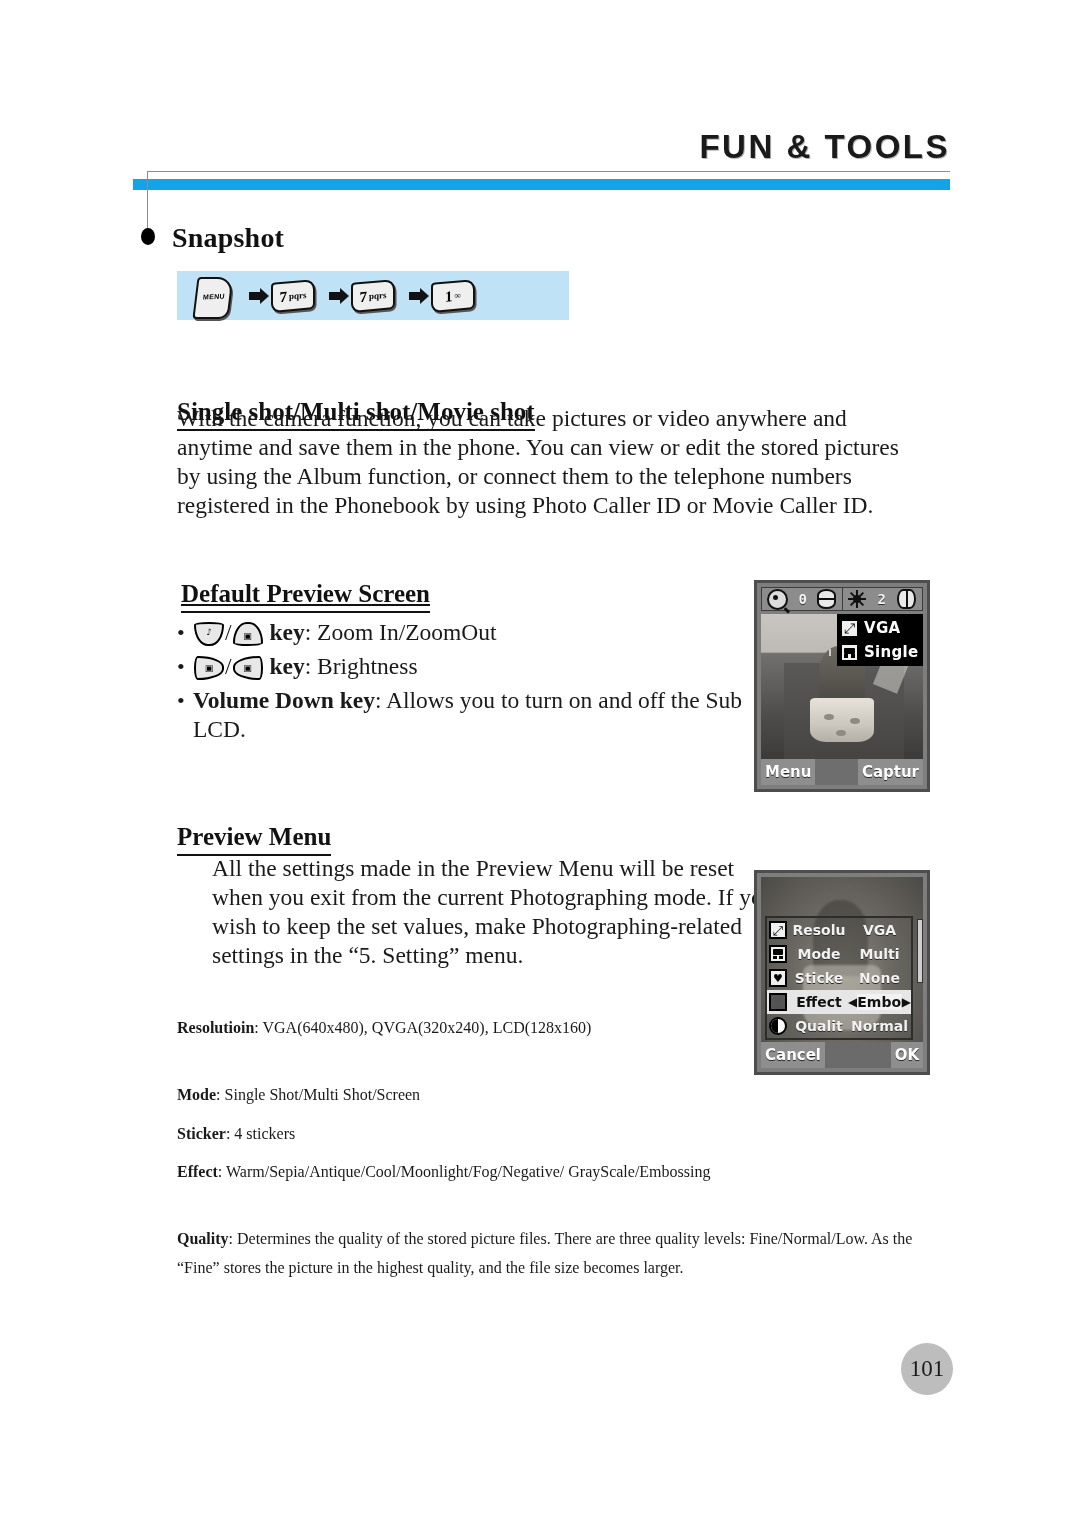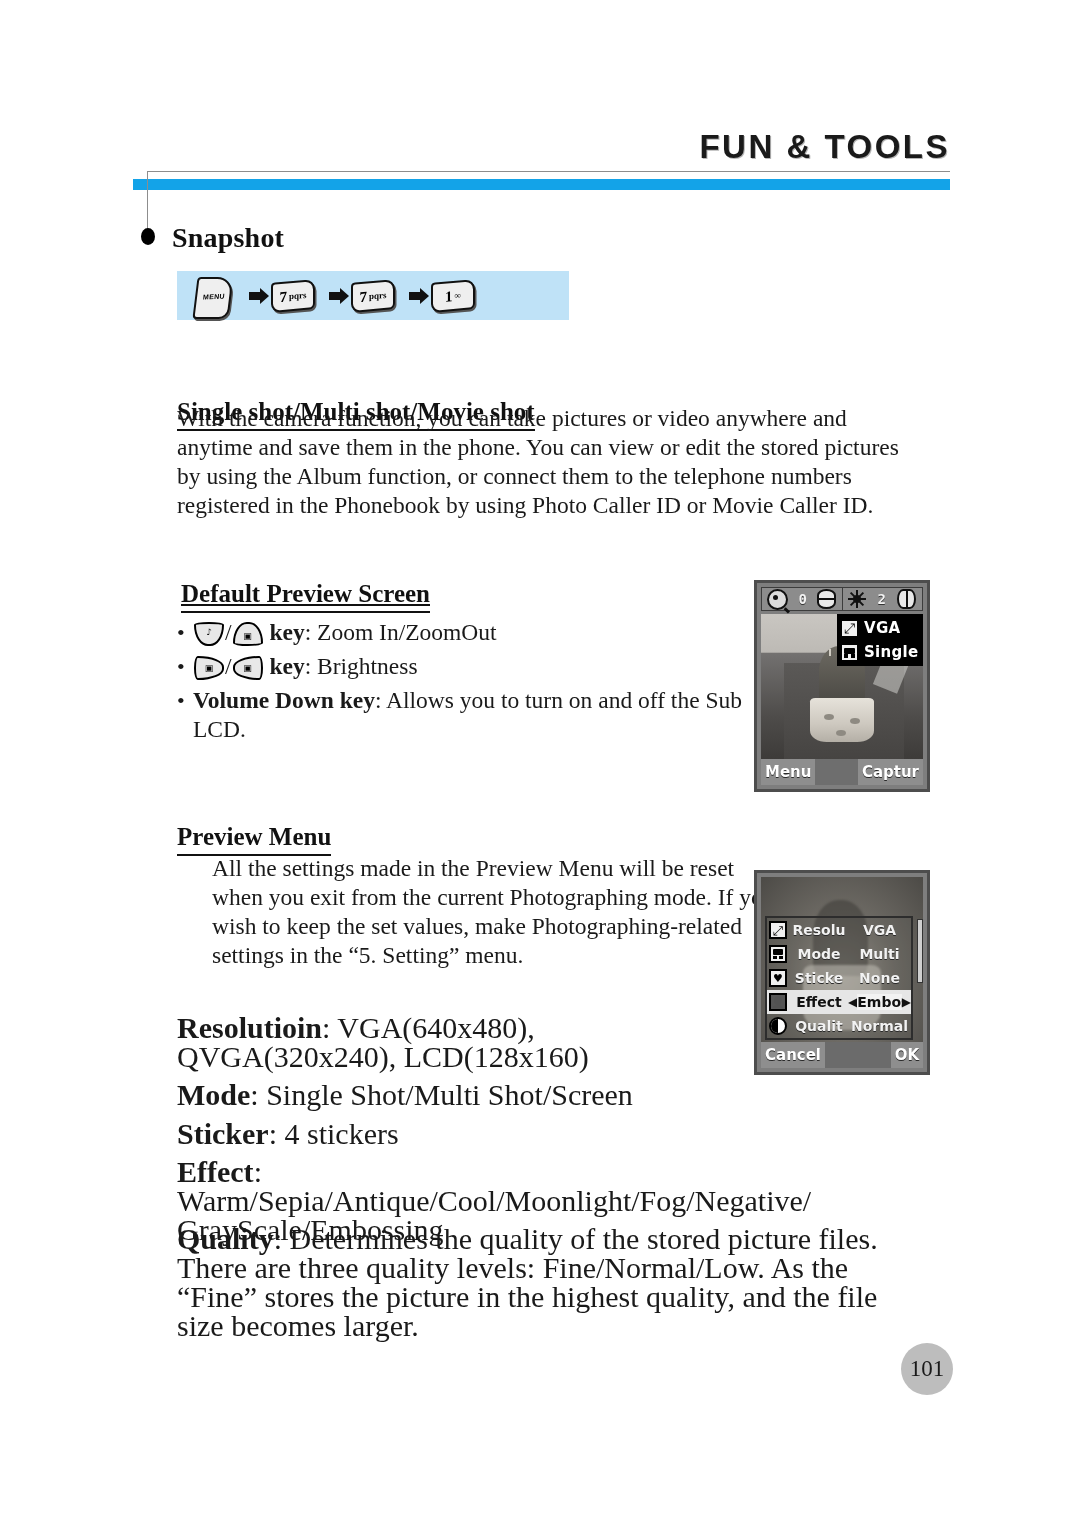--- a/index.html
+++ b/index.html
@@ -246,21 +246,21 @@
     line-height: 1;
     color: #000;
     font-family: "DejaVu Sans", sans-serif;
   }
   .navkey.down .gl { top: 42%; }
   .navkey.up .gl   { top: 58%; }
 
   .defn {
     position: absolute;
     font-family: "Liberation Serif", serif;
-    font-size: 30px;
+    font-size: 16px;
     line-height: 29px;
     color: #1a1a1a;
   }
   .defn .term { font-weight: bold; }
 
   
   .phone {
     position: absolute;
     border: 3px solid #4d4d4d;
     box-sizing: border-box;

